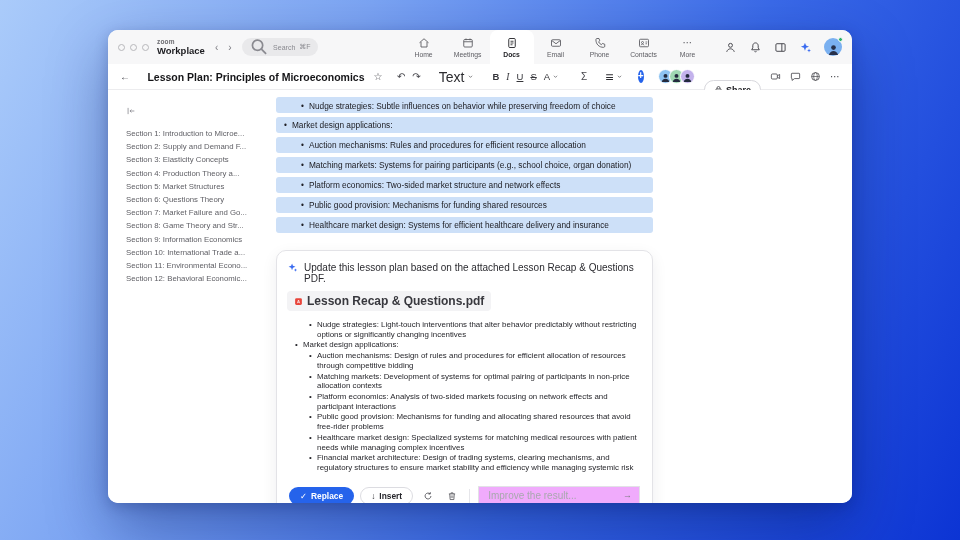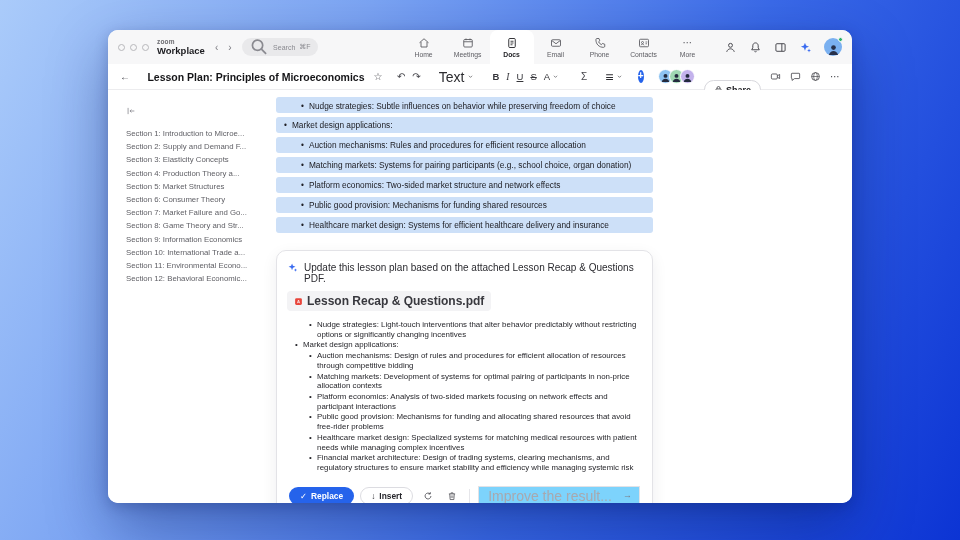--- a/index.html
+++ b/index.html
@@ -94,21 +94,21 @@
   .btn-replace { display:flex; align-items:center; gap:4px; background:#2563eb; color:#fff; border:none;
                  border-radius:999px; height:18px; padding:0 11px; font-size:8.4px; font-weight:700; font-family:inherit; }
   .btn-insert { display:flex; align-items:center; gap:4px; background:#fff; color:#26262b; border:1px solid #dcdce1;
                 border-radius:999px; height:18px; padding:0 10px; font-size:8.4px; font-weight:700; font-family:inherit; }
   .icbtn { width:18px; height:18px; border:1px solid #dcdce1; border-radius:6px; background:#fff;
            display:flex; align-items:center; justify-content:center; color:#4a4a50; }
   .icbtn svg { width:10px; height:10px; }
   .vsep { width:1px; height:14px; background:#e6e6ea; margin:0 2px; }
   .improve { flex:1; position:relative; display:flex; align-items:center; }
   .improve input { width:100%; height:20px; border:1px solid #e2e2e6; border-radius:0; padding:0 22px 0 9px;
-                   font-size:14px; font-family:inherit; color:#2a2a2e; background:#7dd3fc; outline:none; }
+                   font-size:10px; font-family:inherit; color:#2a2a2e; background:#f0abfc; outline:none; }
   .improve input::placeholder { color:#a8a8ae; }
   .improve .send { position:absolute; right:8px; color:#7d7d84; font-size:9px; line-height:1; }
   .ai-foot { background:#f6f6f8; border-top:1px solid #ededf0; padding:5px 12px; display:flex; align-items:center;
              gap:5px; font-size:7.3px; color:#a2a2a8; }
 </style>
 </head>
 <body>
 
 <svg width="0" height="0" style="position:absolute" aria-hidden="true">
   <defs>
@@ -411,21 +411,21 @@
     <div class="body">
       <div class="sidebar">
         <div class="collapse-ic"><svg>
               <use href="#i-collapse"></use>
             </svg></div>
         <div class="sb-item">Section 1: Introduction to Microe...</div>
         <div class="sb-item">Section 2: Supply and Demand F...</div>
         <div class="sb-item">Section 3: Elasticity Concepts</div>
         <div class="sb-item">Section 4: Production Theory a...</div>
         <div class="sb-item">Section 5: Market Structures</div>
-        <div class="sb-item">Section 6: Consumer Theory</div>
+        <div class="sb-item">Section 6: Questions Theory</div>
         <div class="sb-item">Section 7: Market Failure and Go...</div>
         <div class="sb-item">Section 8: Game Theory and Str...</div>
         <div class="sb-item">Section 9: Information Economics</div>
         <div class="sb-item">Section 10: International Trade a...</div>
         <div class="sb-item">Section 11: Environmental Econo...</div>
         <div class="sb-item">Section 12: Behavioral Economic...</div>
       </div>
 
       <div class="content">
         <div class="doccol">

